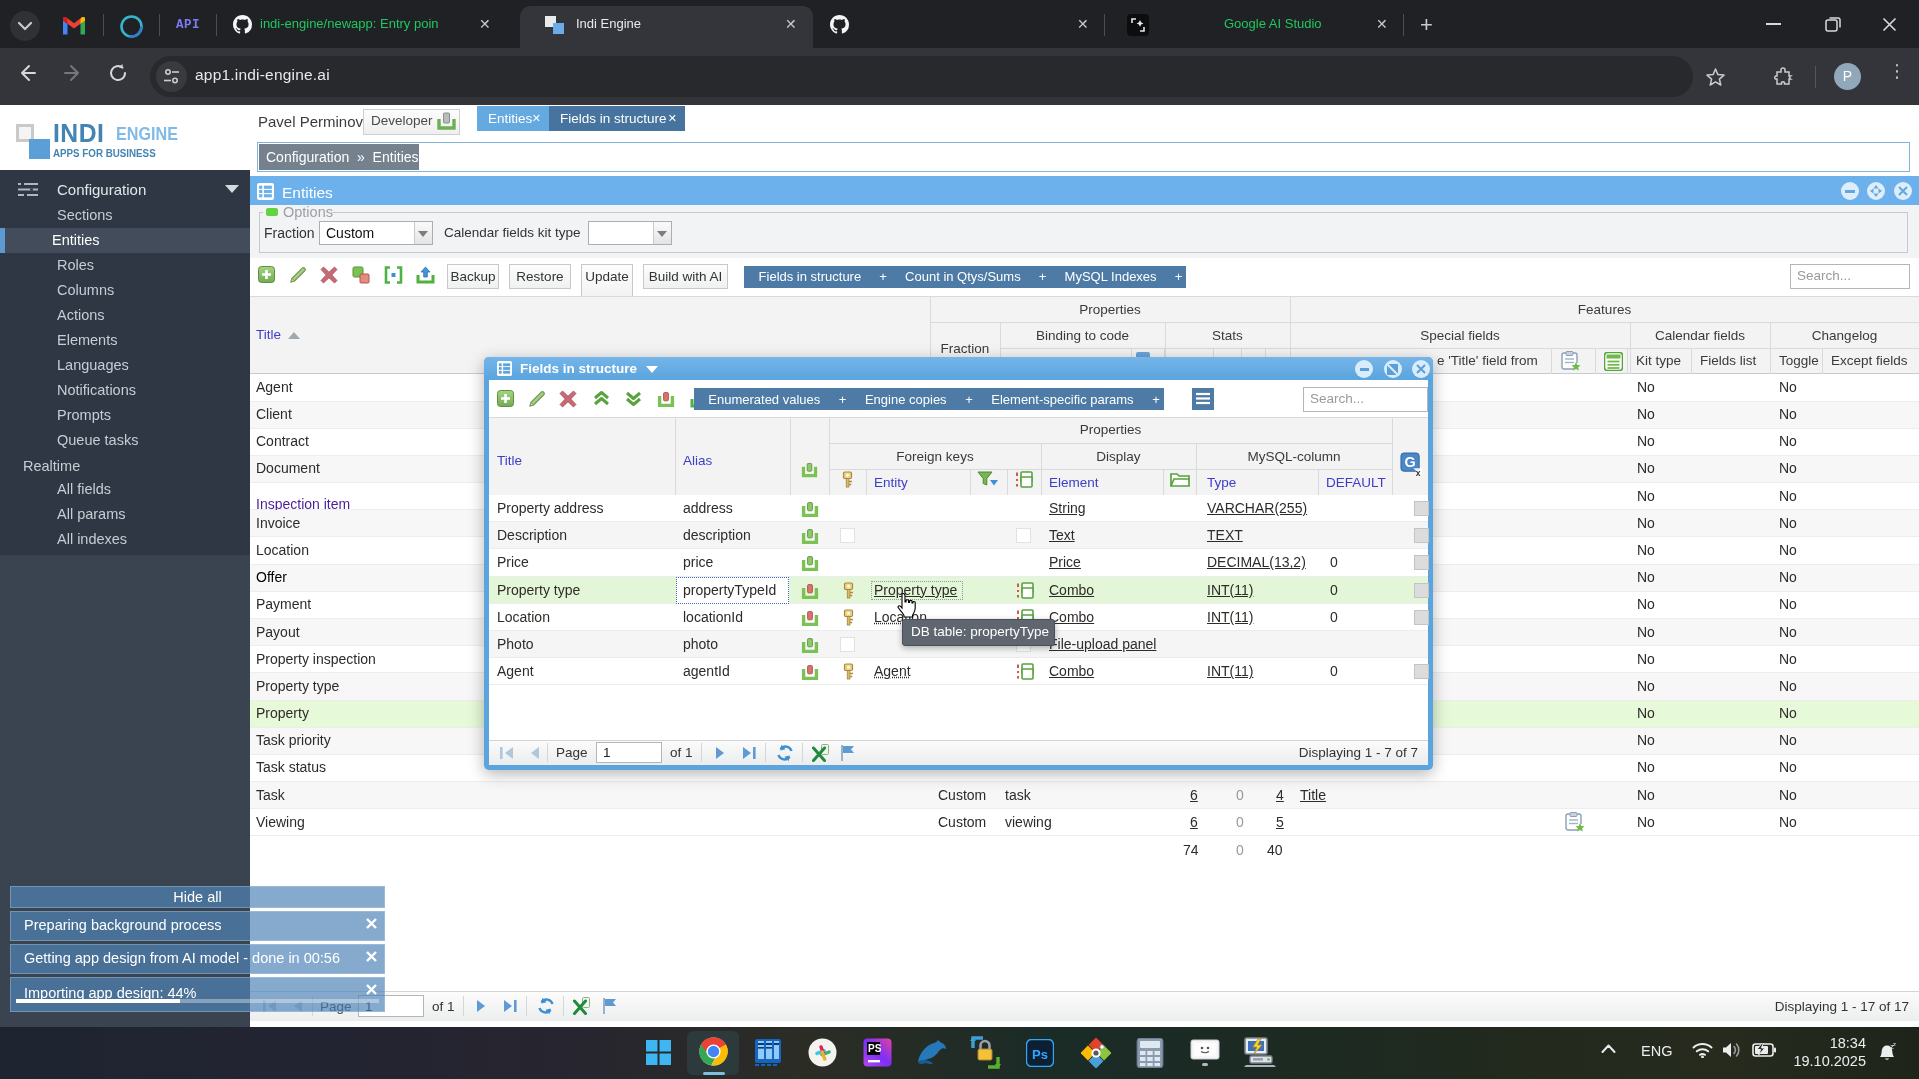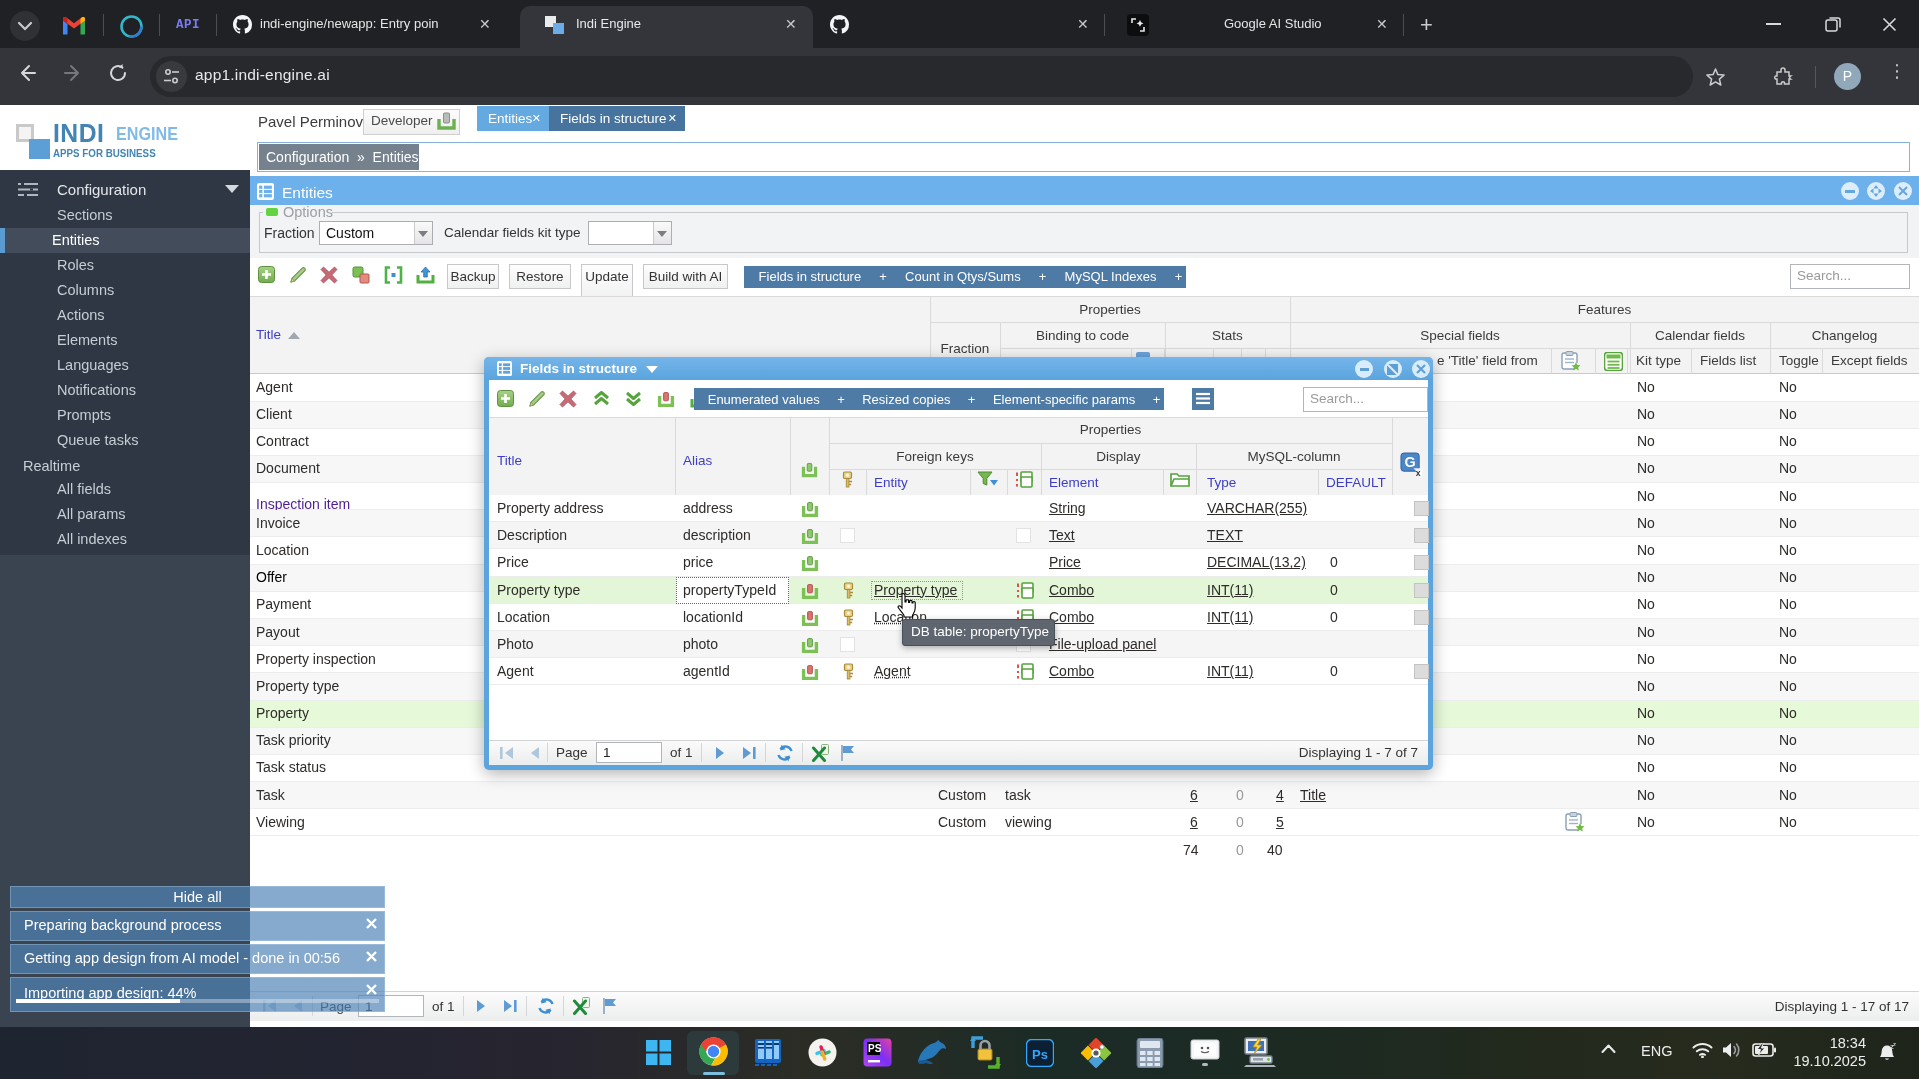--- a/index.html
+++ b/index.html
@@ -2,21 +2,21 @@
 <html><head>
 <meta charset="utf-8">
 <style>
 * { margin:0; padding:0; box-sizing:border-box; }
 html,body { width:1919px; height:1079px; overflow:hidden; font-family:"Liberation Sans", sans-serif; }
 .abs { position:absolute; }
 #stage { position:relative; width:1919px; height:1079px; background:#fff; overflow:hidden; }
 
 #tabbar { left:0; top:0; width:1919px; height:48px; background:#1f2125; }
 #toolbar { left:0; top:48px; width:1919px; height:57px; background:#34353a; }
-.tabtxt { color:#e5e5e5; font-size:13px; line-height:48px; white-space:nowrap; overflow:hidden; }
+.tabtxt { color:#22c55e; font-size:13px; line-height:48px; white-space:nowrap; overflow:hidden; }
 .tabx { color:#c8cacc; font-size:14px; }
 .vdiv { width:1px; height:22px; background:#4c4d50; top:14px; }
 #activetab { left:520px; top:6px; width:293px; height:42px; background:#34353a; border-radius:10px 10px 0 0; }
 #omni { left:150px; top:8px; width:1543px; height:41px; border-radius:21px; background:#28292d; }
 .navic { color:#d6d7d9; font-size:19px; top:62px; }
 
 #pagehead { left:0; top:105px; width:1919px; height:65px; background:#fff; }
 
 #sidebar { left:0; top:170px; width:250px; height:857px; background:#3a4450; }
 #sidemenu { left:0; top:170px; width:250px; height:385px; background:#2e3743; }
@@ -478,21 +478,21 @@
       <rect x="6.6" y="2.6" width="4.8" height="8.2" rx="1" fill="#d9756c" stroke="#a94f4c" stroke-width="0.9"></rect>
     </svg>
 <svg class="abs" style="left:690px;top:390px;" width="19" height="18" viewBox="0 0 19 18">
       <path d="M9.5 1 L14 6 L11.3 6 L11.3 11 L7.7 11 L7.7 6 L5 6 Z" fill="#3d97d8" stroke="#2a72ab" stroke-width="0.8"></path>
       <path d="M2 9 L2 16 L17 16 L17 9" fill="none" stroke="#53af3f" stroke-width="3"></path>
     </svg>
 <div class="abs" style="left:716px;top:388px;width:1px;height:22px;background:#d5d6d8;"></div>
 <div class="abs chip" style="left:694px;top:388px;width:470px;height:22px;display:flex;align-items:center;justify-content:space-around;">
       <span style="padding:0 10px;">Enumerated values</span>
       <span>+</span>
-      <span style="padding:0 10px;">Resized copies</span>
+      <span style="padding:0 10px;">Engine copies</span>
       <span>+</span>
       <span style="padding:0 10px;">Element-specific params</span>
       <span>+</span>
     </div>
 <div class="abs" style="left:1192px;top:388px;width:22px;height:22px;background:#4d7ba6;"></div>
 <svg class="abs" style="left:1196px;top:392px;" width="14" height="13" viewBox="0 0 14 13">
       <g stroke="#fff" stroke-width="2.2">
         <line x1="0" y1="2" x2="14" y2="2"></line>
         <line x1="0" y1="6.5" x2="14" y2="6.5"></line>
         <line x1="0" y1="11" x2="14" y2="11"></line>

